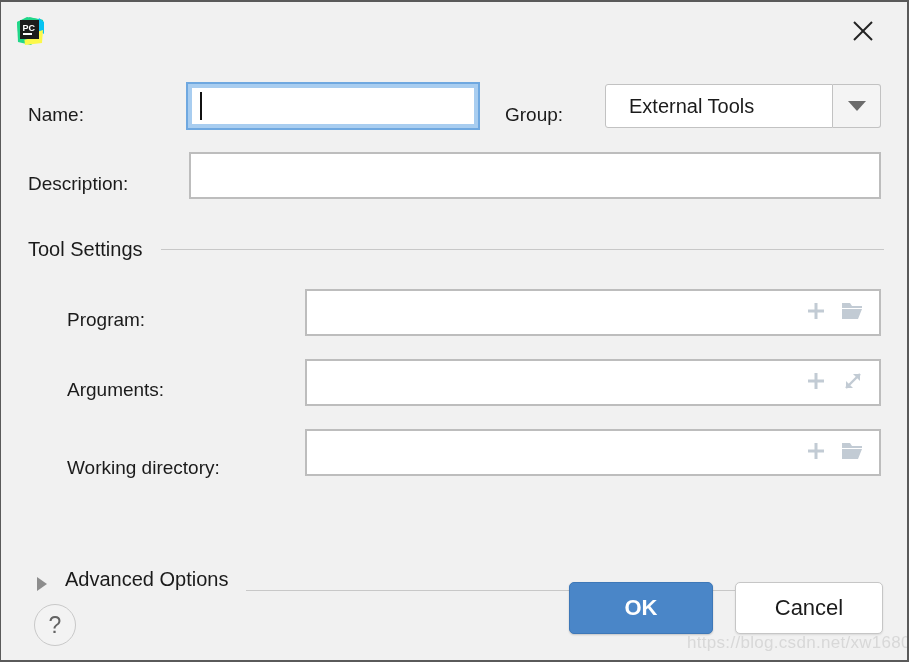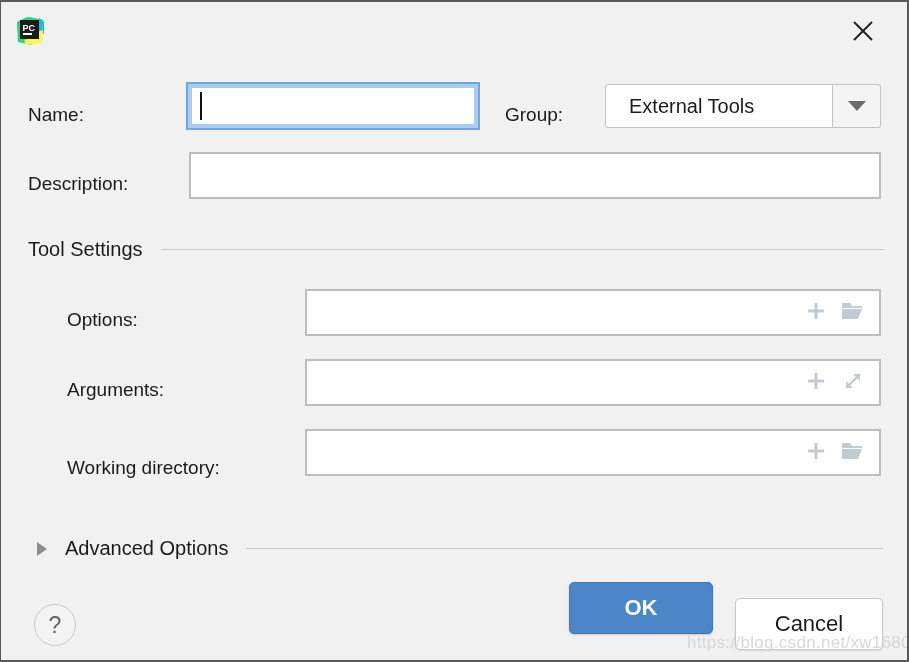--- a/index.html
+++ b/index.html
@@ -122,21 +122,21 @@
   }
   #ok-btn {
     position: absolute; left: 568px; top: 580px;
     width: 144px; height: 52px; border-radius: 5px;
     background: #4a86c8; border: 1px solid #3e78b8;
     color: #ffffff; font-size: 22px; font-weight: bold;
     display: flex; align-items: center; justify-content: center;
     cursor: pointer; box-shadow: 0 1px 2px rgba(0,0,0,.18);
   }
   #cancel-btn {
-    position: absolute; left: 734px; top: 596px;
+    position: absolute; left: 734px; top: 580px;
     width: 148px; height: 52px; border-radius: 5px;
     background: #ffffff; border: 1px solid #c6c6c6;
     color: #1b1b1b; font-size: 22px;
     display: flex; align-items: center; justify-content: center;
     cursor: pointer; box-shadow: 0 1px 2px rgba(0,0,0,.10);
   }
 
   #watermark {
     position: absolute; left: 686px; top: 631px;
     font-size: 17px; color: #d8d8d8; white-space: nowrap;
@@ -181,21 +181,21 @@
 </div>
 
 <div class="lbl" style="left:27px; top:164px;">Description:</div>
 <div class="txtfield" style="left:188px; top:150px; width:692px; height:47px;"></div>
 
 <div class="section" style="left:27px; top:236px; width:856px;">
   <span class="stitle">Tool Settings</span>
   <span class="rule"></span>
 </div>
 
-<div class="lbl" style="left:66px; top:300px;">Options:</div>
+<div class="lbl" style="left:66px; top:300px;">Program:</div>
 <div class="txtfield" style="left:304px; top:287px; width:576px; height:47px;">
   <div class="fieldicons">
     <span>
       <svg width="22" height="22" viewBox="0 0 22 22">
         <rect x="9.5" y="3" width="3" height="16" fill="#c2cbd4"></rect>
         <rect x="3" y="9.5" width="16" height="3" fill="#c2cbd4"></rect>
       </svg>
     </span>
     <span>
       <svg width="24" height="22" viewBox="0 0 24 22">
@@ -236,21 +236,21 @@
     </span>
     <span>
       <svg width="24" height="22" viewBox="0 0 24 22">
         <path d="M1,3 L9,3 L11,6 L21,6 L21,8 L1,8 Z" fill="#c2cbd4"></path>
         <path d="M1,9 L21,9 L17,19 L1,19 Z" fill="#c2cbd4"></path>
       </svg>
     </span>
   </div>
 </div>
 
-<div class="section" style="left:36px; top:535px; width:846px;">
+<div class="section" style="left:36px; top:566px; width:846px;align-items:flex-end;">
   <span class="tri"></span>
   <span class="stitle">Advanced Options</span>
   <span class="rule"></span>
 </div>
 
 <div id="help-btn">
   <span>?</span>
 </div>
 <div id="ok-btn">
   <span>OK</span>

